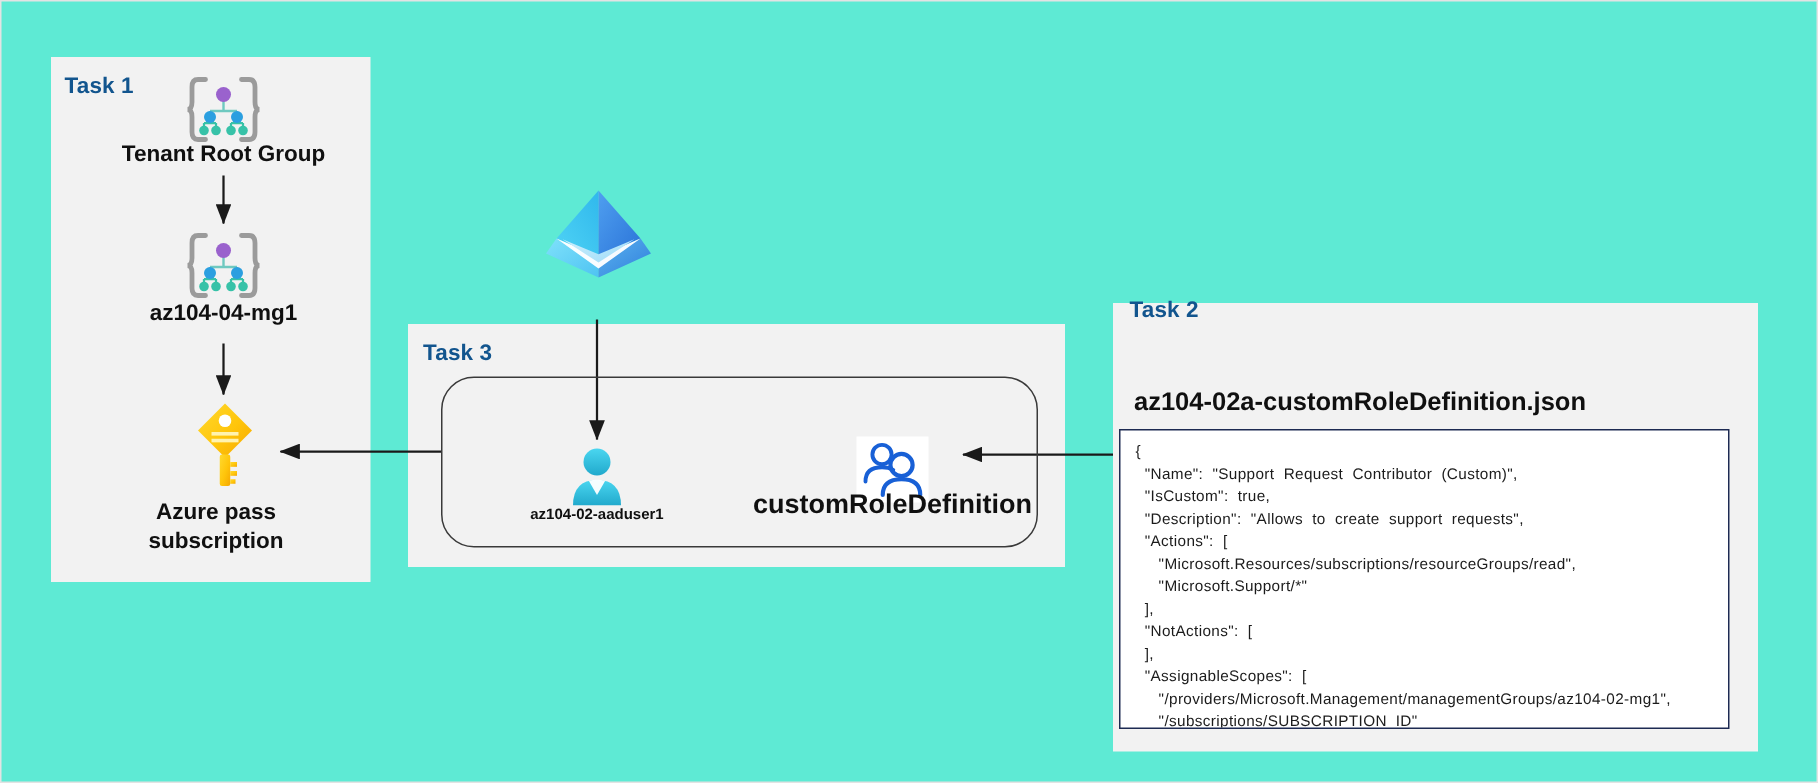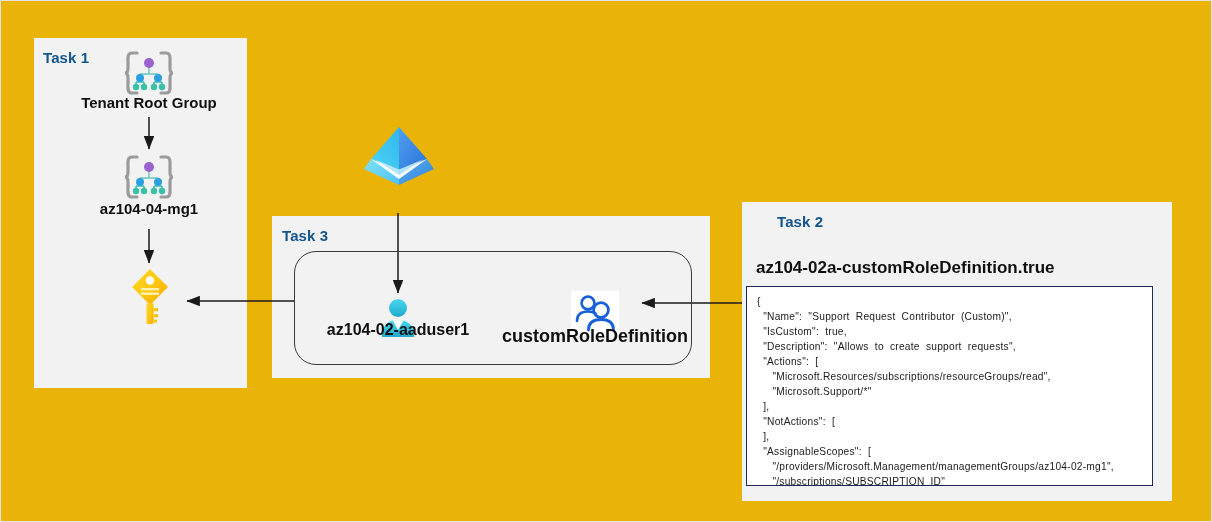--- a/index.html
+++ b/index.html
@@ -7,21 +7,21 @@
     padding: 0;
     background: #ffffff;
   }
   body {
     font-family: "Liberation Sans", sans-serif;
   }
   #canvas {
     position: relative;
     width: 1212px;
     height: 522px;
-    background: #eab308;
+    background: #5eead4;
     border: 1px solid #e3e3e3;
     box-sizing: border-box;
     overflow: hidden;
   }
   .panel {
     position: absolute;
     background: #f2f2f2;
   }
   .task-label {
     position: absolute;
@@ -173,20 +173,24 @@
       <path d="M23 2 L41 20 L23 38 L5 20 Z" fill="url(#keygrad)"></path>
       <rect x="19.5" y="36" width="7" height="21" rx="1.5" fill="url(#keygrad)"></rect>
       <rect x="26.5" y="41" width="4.5" height="3.2" fill="url(#keygrad)"></rect>
       <rect x="26.5" y="47" width="4.5" height="3.2" fill="url(#keygrad)"></rect>
       <rect x="26.5" y="52.5" width="3.5" height="3" fill="url(#keygrad)"></rect>
       <circle cx="23" cy="13.5" r="4.2" fill="#ffffff"></circle>
       <rect x="14" y="21" width="18" height="2.4" fill="#fff3b0"></rect>
       <rect x="14" y="25.5" width="18" height="2.4" fill="#fff3b0"></rect>
     </svg>
   </div>
+  <div class="node-label" style="left:38px; top:331px; width:210px;">
+    <div>Azure pass</div>
+    <div>subscription</div>
+  </div>
 
   <div class="icon-box" style="left:361px; top:122px; width:74px; height:68px;">
     <svg viewBox="0 0 74 68" width="74" height="68">
       <defs>
         <linearGradient id="t-left" x1="0" y1="1" x2="1" y2="0">
           <stop offset="0%" stop-color="#4fd3f5"></stop>
           <stop offset="100%" stop-color="#30b8ec"></stop>
         </linearGradient>
         <linearGradient id="t-right" x1="0" y1="0" x2="1" y2="1">
           <stop offset="0%" stop-color="#4f9ff0"></stop>
@@ -224,35 +228,35 @@
         <linearGradient id="ugrad" x1="0" y1="0" x2="0" y2="1">
           <stop offset="0%" stop-color="#4ad6f0"></stop>
           <stop offset="100%" stop-color="#21a9cc"></stop>
         </linearGradient>
       </defs>
       <circle cx="20" cy="11" r="9" fill="url(#ugrad)"></circle>
       <path d="M4 40 Q4 23 20 23 Q36 23 36 40 Z" fill="url(#ugrad)"></path>
       <path d="M14.5 23.5 L20 33 L25.5 23.5 Q20 22.2 14.5 23.5 Z" fill="#ffffff" opacity="0.95"></path>
     </svg>
   </div>
-  <div class="node-label" style="left:297px; top:319px; width:200px; font-size:16px;">az104-02-aaduser1</div>
+  <div class="node-label" style="left:297px; top:337px; width:200px; font-size:10px;">az104-02-aaduser1</div>
 
   <div class="icon-box" style="left:570px; top:290px; width:48px; height:44px; background:#ffffff;">
     <svg viewBox="0 0 48 44" width="48" height="44">
       <circle cx="17" cy="12" r="6.4" fill="none" stroke="#1860d6" stroke-width="2.6"></circle>
       <path d="M6 30 Q6 20.5 17 20.5 Q21.5 20.5 24.5 22.3" fill="none" stroke="#1860d6" stroke-width="2.6" stroke-linecap="round"></path>
       <circle cx="30" cy="19" r="7.4" fill="none" stroke="#1860d6" stroke-width="2.8"></circle>
       <path d="M17.5 39 Q17.5 28.5 30 28.5 Q42.5 28.5 42.5 39" fill="none" stroke="#1860d6" stroke-width="2.8" stroke-linecap="round"></path>
     </svg>
   </div>
   <div class="node-label" style="left:494px; top:324px; width:200px; font-size:18px;">customRoleDefinition</div>
 
-  <div class="task-label" style="left:752px; top:212px;margin-left:24px;">Task 2</div>
-
-  <div class="json-title" style="left:755px; top:257px;">az104-02a-customRoleDefinition.true</div>
+  <div class="task-label" style="left:752px; top:197px;">Task 2</div>
+
+  <div class="json-title" style="left:755px; top:257px;">az104-02a-customRoleDefinition.json</div>
 
   <div class="json-box" style="left:745px; top:285px; width:407px; height:200px;">
     <pre class="json-code">{
   "Name":  "Support  Request  Contributor  (Custom)",
   "IsCustom":  true,
   "Description":  "Allows  to  create  support  requests",
   "Actions":  [
      "Microsoft.Resources/subscriptions/resourceGroups/read",
      "Microsoft.Support/*"
   ],

